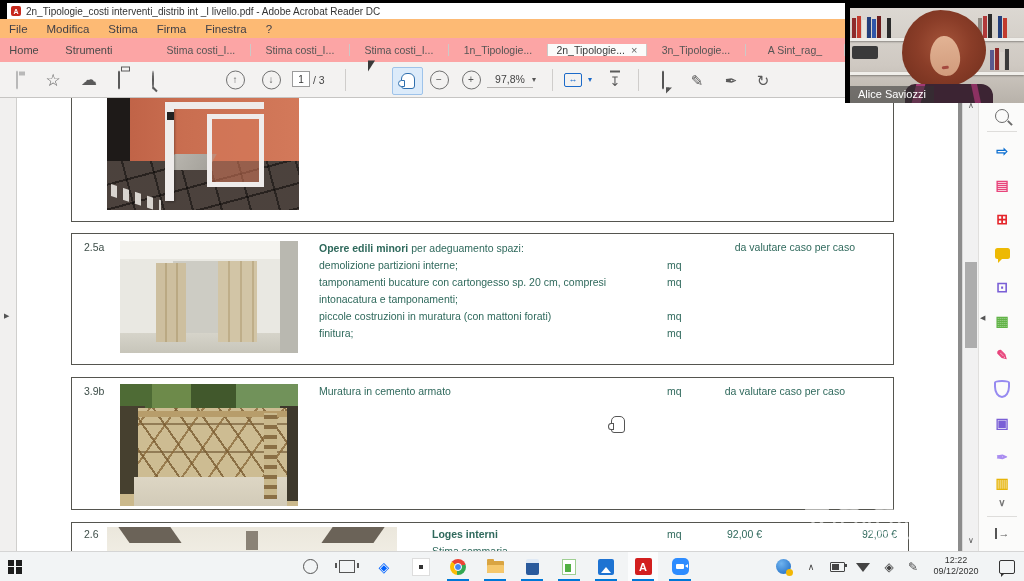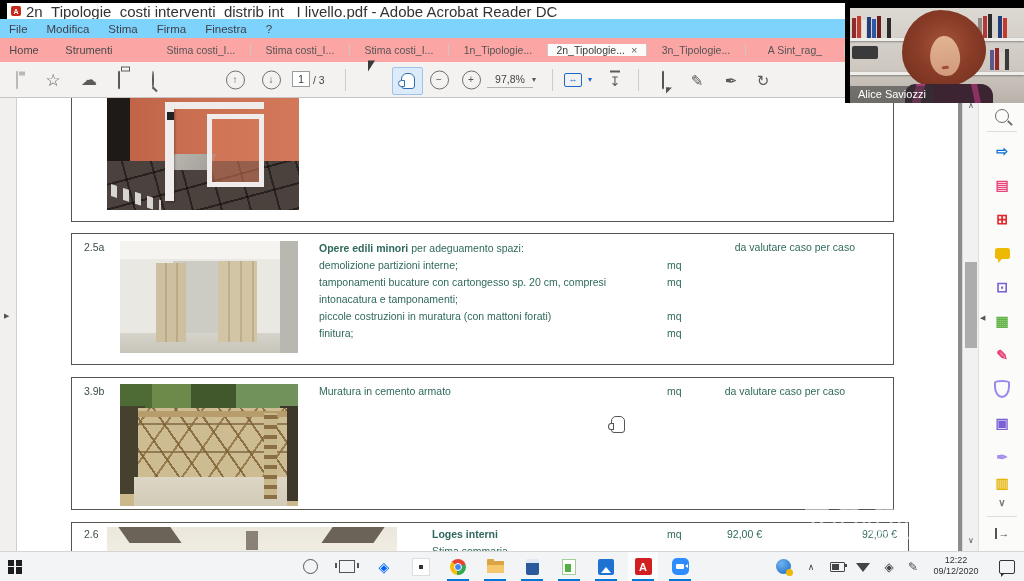--- a/index.html
+++ b/index.html
@@ -4,24 +4,24 @@
 <style>
   html,body{margin:0;padding:0;width:1024px;height:581px;background:#000;
     font-family:"Liberation Sans",sans-serif;overflow:hidden}
   #screen{position:absolute;inset:0;width:1024px;height:581px}
 
   
   .titlebar{position:absolute;left:7px;top:3px;width:838px;height:16px;background:#fff;
     display:flex;align-items:center;gap:5px;padding-left:4px;box-sizing:border-box}
   .pdficon{width:10px;height:10px;background:#c6281c;border-radius:2px;flex:0 0 auto;
     display:flex;align-items:center;justify-content:center;color:#fff;font-size:7px;font-weight:bold}
-  .wtitle{font-size:15px;color:#333;white-space:nowrap}
-
-  
-  .menubar{position:absolute;left:0;top:19px;width:845px;height:19px;background:#7dd3fc;
+  .wtitle{font-size:10px;color:#333;white-space:nowrap}
+
+  
+  .menubar{position:absolute;left:0;top:19px;width:845px;height:19px;background:#fdba74;
     display:flex;align-items:center;gap:19px;padding-left:9px;font-size:11.5px;color:#3f3f48}
   .menubar span{cursor:default}
 
   
   .tabbar{position:absolute;left:0;top:38px;width:845px;height:24px;background:#fca5a5;
     display:flex;align-items:center;font-size:11px;color:#4a4a4a}
   .tab{display:flex;align-items:center;justify-content:center;box-sizing:border-box}
   .tab-home{width:50px}
   .tab-tools{width:85px}
   .tab-spacer{width:23px}

